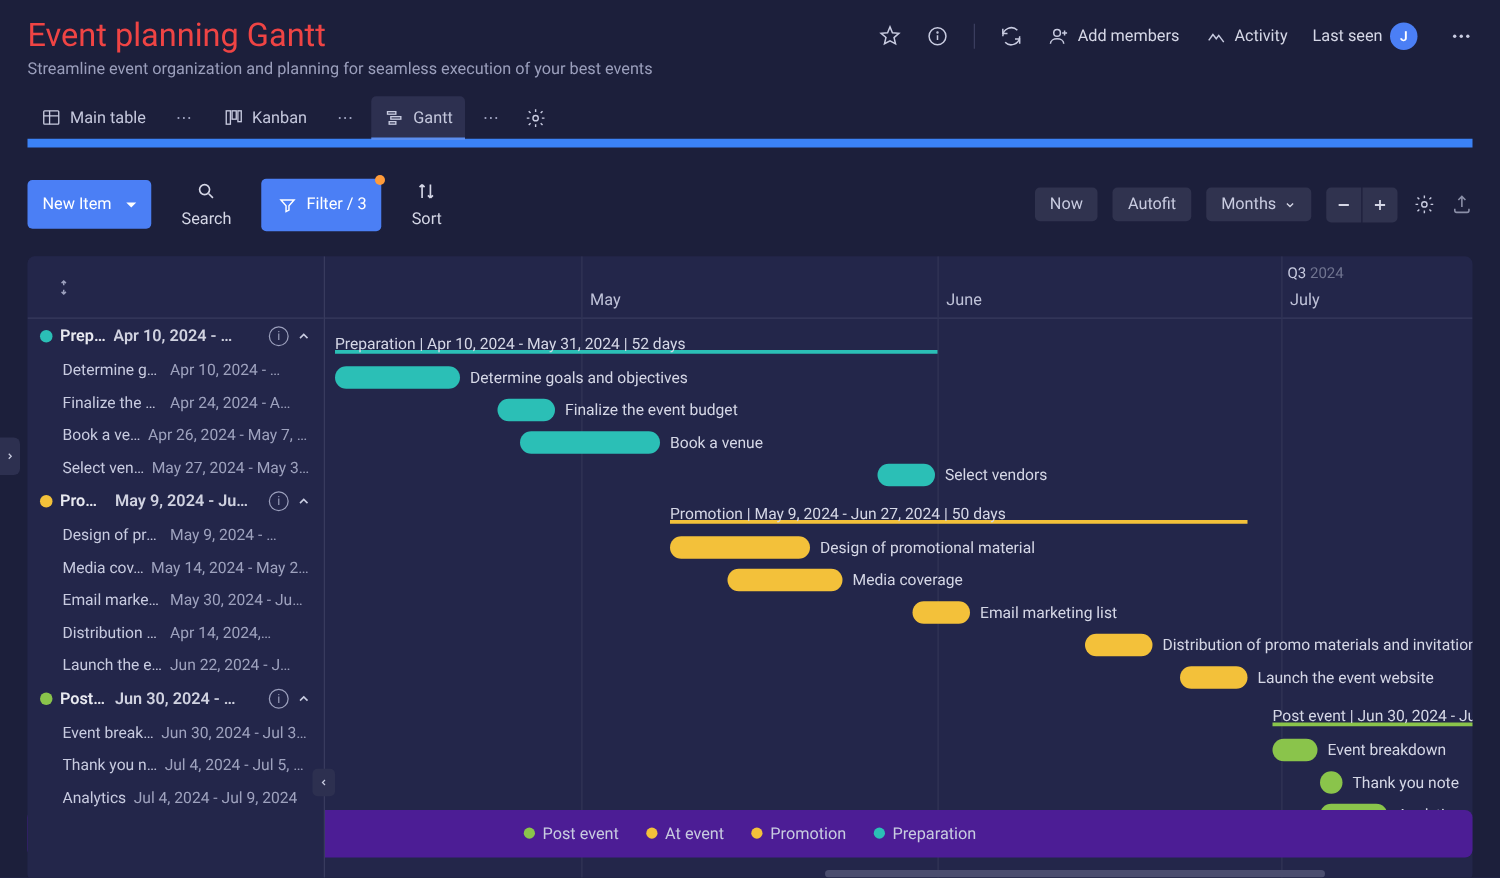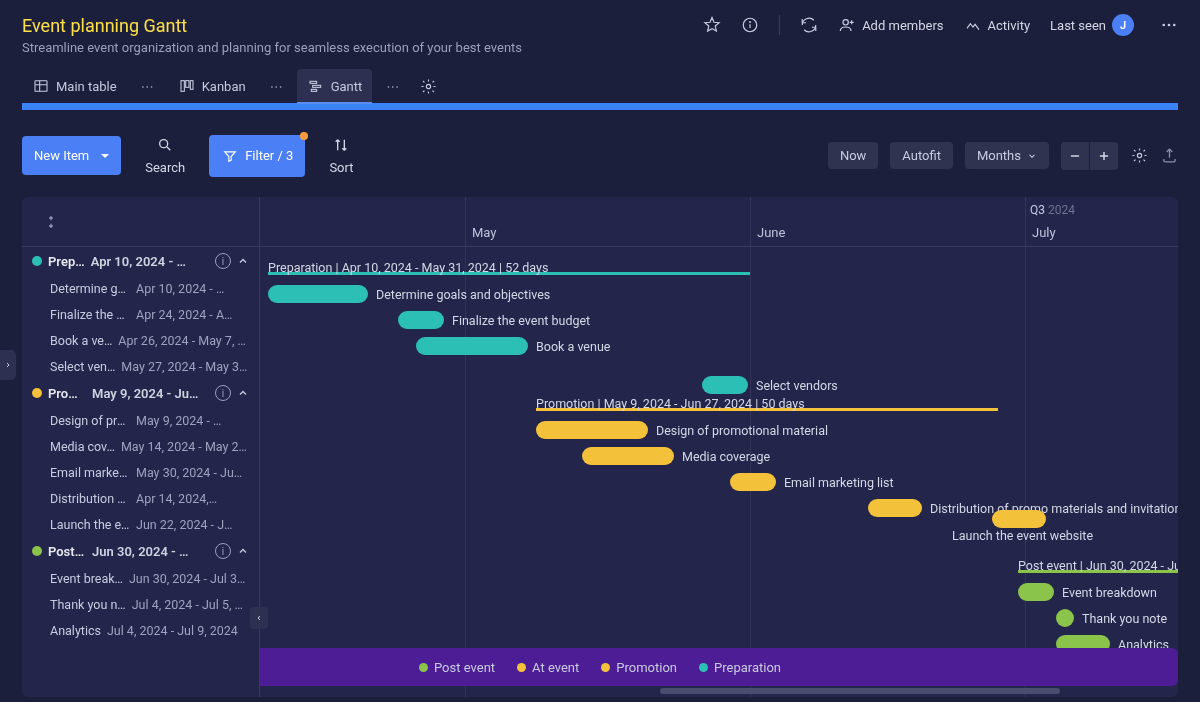--- a/index.html
+++ b/index.html
@@ -1,19 +1,19 @@
 <!DOCTYPE html>
 <html><head>
 <meta charset="utf-8">
 <style>
 * { margin:0; padding:0; box-sizing:border-box; font-family:-apple-system,BlinkMacSystemFont,"Segoe UI",Roboto,sans-serif; }
 body { background:#1c1f3b; color:#c8cbe0; font-size:13px; width:1200px; height:702px; overflow:hidden; position:relative; }
 .top { padding:14px 22px 0 22px; }
 .title-row { display:flex; align-items:center; gap:20px; }
-.title { font-size:18px; font-weight:400; color:#fde047; flex:0 0 auto; }
+.title { font-size:26px; font-weight:400; color:#ef4444; flex:0 0 auto; }
 .spacer { flex:1; }
 .ic { display:inline-flex; align-items:center; justify-content:center; width:18px; height:18px; }
 .top-act { display:flex; align-items:center; gap:6px; color:#d5d7e6; cursor:pointer; font-size:13px; }
 .avatar { width:22px; height:22px; border-radius:50%; background:#4b7ff5; color:#fff; display:flex; align-items:center; justify-content:center; font-size:11px; font-weight:600; }
 .add-board { background:#30334f; border-radius:4px; padding:6px 12px; display:flex; align-items:center; gap:6px; }
 .subtitle { color:#9b9fbc; font-size:13px; margin-top:4px; }
 .tabs-row { display:flex; align-items:center; gap:10px; margin-top:14px; border-bottom:7px solid #3b82f6; padding-bottom:0; }
 .tab { display:flex; align-items:center; gap:6px; padding:8px 10px; color:#c5c8dd; cursor:pointer; border-radius:4px 4px 0 0; }
 .tab.active { background:#2d3050; position:relative; }
 .tab.active::after { content:""; position:absolute; left:0; right:0; bottom:-1px; height:2px; background:#5b8def; }
@@ -356,21 +356,21 @@
           <span class="bar-label">Determine goals and objectives</span>
         </div>
         <div class="bar-row" style="top: 63px; left: 138px;">
           <div class="bar" style="width:46px;background:#2bbfb6"></div>
           <span class="bar-label">Finalize the event budget</span>
         </div>
         <div class="bar-row" style="top: 89px; left: 156px;">
           <div class="bar" style="width:112px;background:#2bbfb6"></div>
           <span class="bar-label">Book a venue</span>
         </div>
-        <div class="bar-row" style="top: 128px; left: 442px;">
+        <div class="bar-row" style="top: 115px; left: 442px;">
           <div class="bar" style="width:46px;background:#2bbfb6"></div>
           <span class="bar-label">Select vendors</span>
         </div>
         <div class="g-sum" style="top: 146px; left: 276px; width: 462px;">
           <span class="g-sum-label">Promotion | May 9, 2024 - Jun 27, 2024 | 50 days</span>
           <div class="g-sum-line" style="background:#f3c13a"></div>
         </div>
         <div class="bar-row" style="top: 173px; left: 276px;">
           <div class="bar" style="width:112px;background:#f3c13a"></div>
           <span class="bar-label">Design of promotional material</span>
@@ -380,21 +380,21 @@
           <span class="bar-label">Media coverage</span>
         </div>
         <div class="bar-row" style="top: 225px; left: 470px;">
           <div class="bar" style="width:46px;background:#f3c13a"></div>
           <span class="bar-label">Email marketing list</span>
         </div>
         <div class="bar-row" style="top: 251px; left: 608px;">
           <div class="bar" style="width:54px;background:#f3c13a"></div>
           <span class="bar-label">Distribution of promo materials and invitations</span>
         </div>
-        <div class="bar-row" style="top: 263px; left: 684px; flex-direction: column;">
+        <div class="bar-row" style="top: 277px; left: 684px;">
           <div class="bar" style="width:54px;background:#f3c13a"></div>
           <span class="bar-label">Launch the event website</span>
         </div>
         <div class="g-sum" style="top: 308px; left: 758px; width: 182px;">
           <span class="g-sum-label">Post event | Jun 30, 2024 - Jul 9, 2024 |</span>
           <div class="g-sum-line" style="background:#8ac44b"></div>
         </div>
         <div class="bar-row" style="top: 335px; left: 758px;">
           <div class="bar" style="width:36px;background:#8ac44b"></div>
           <span class="bar-label">Event breakdown</span>

